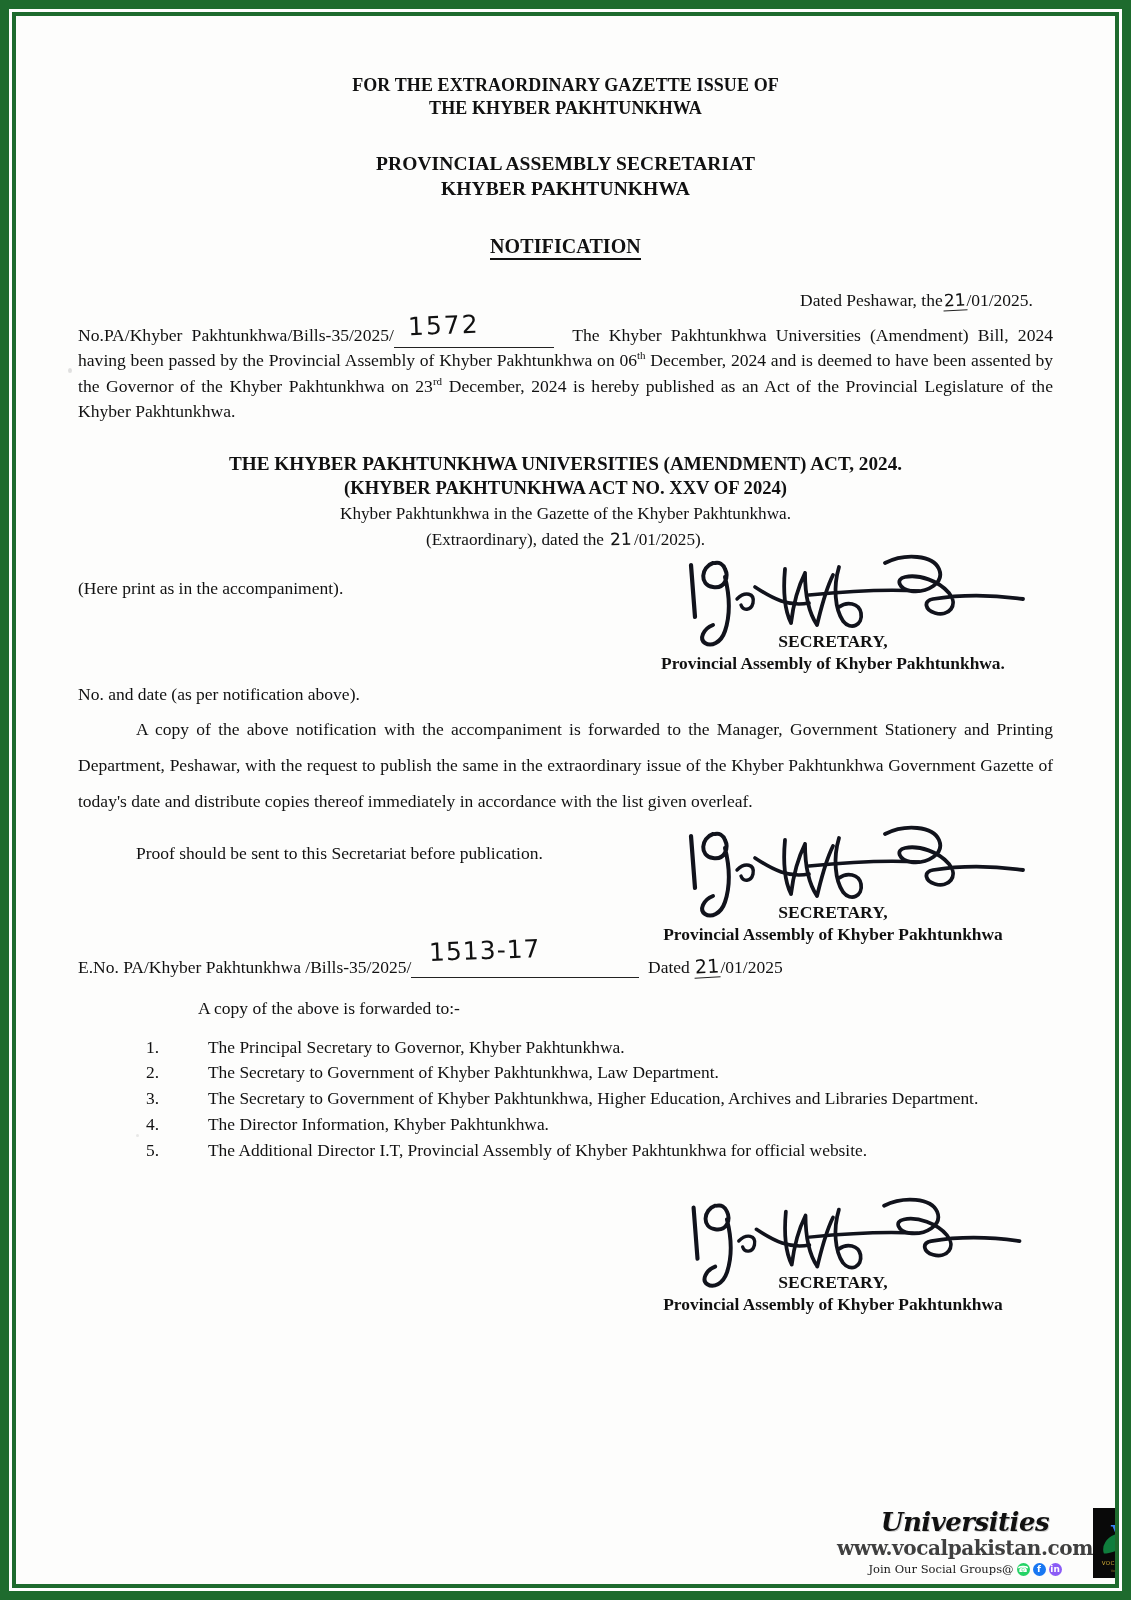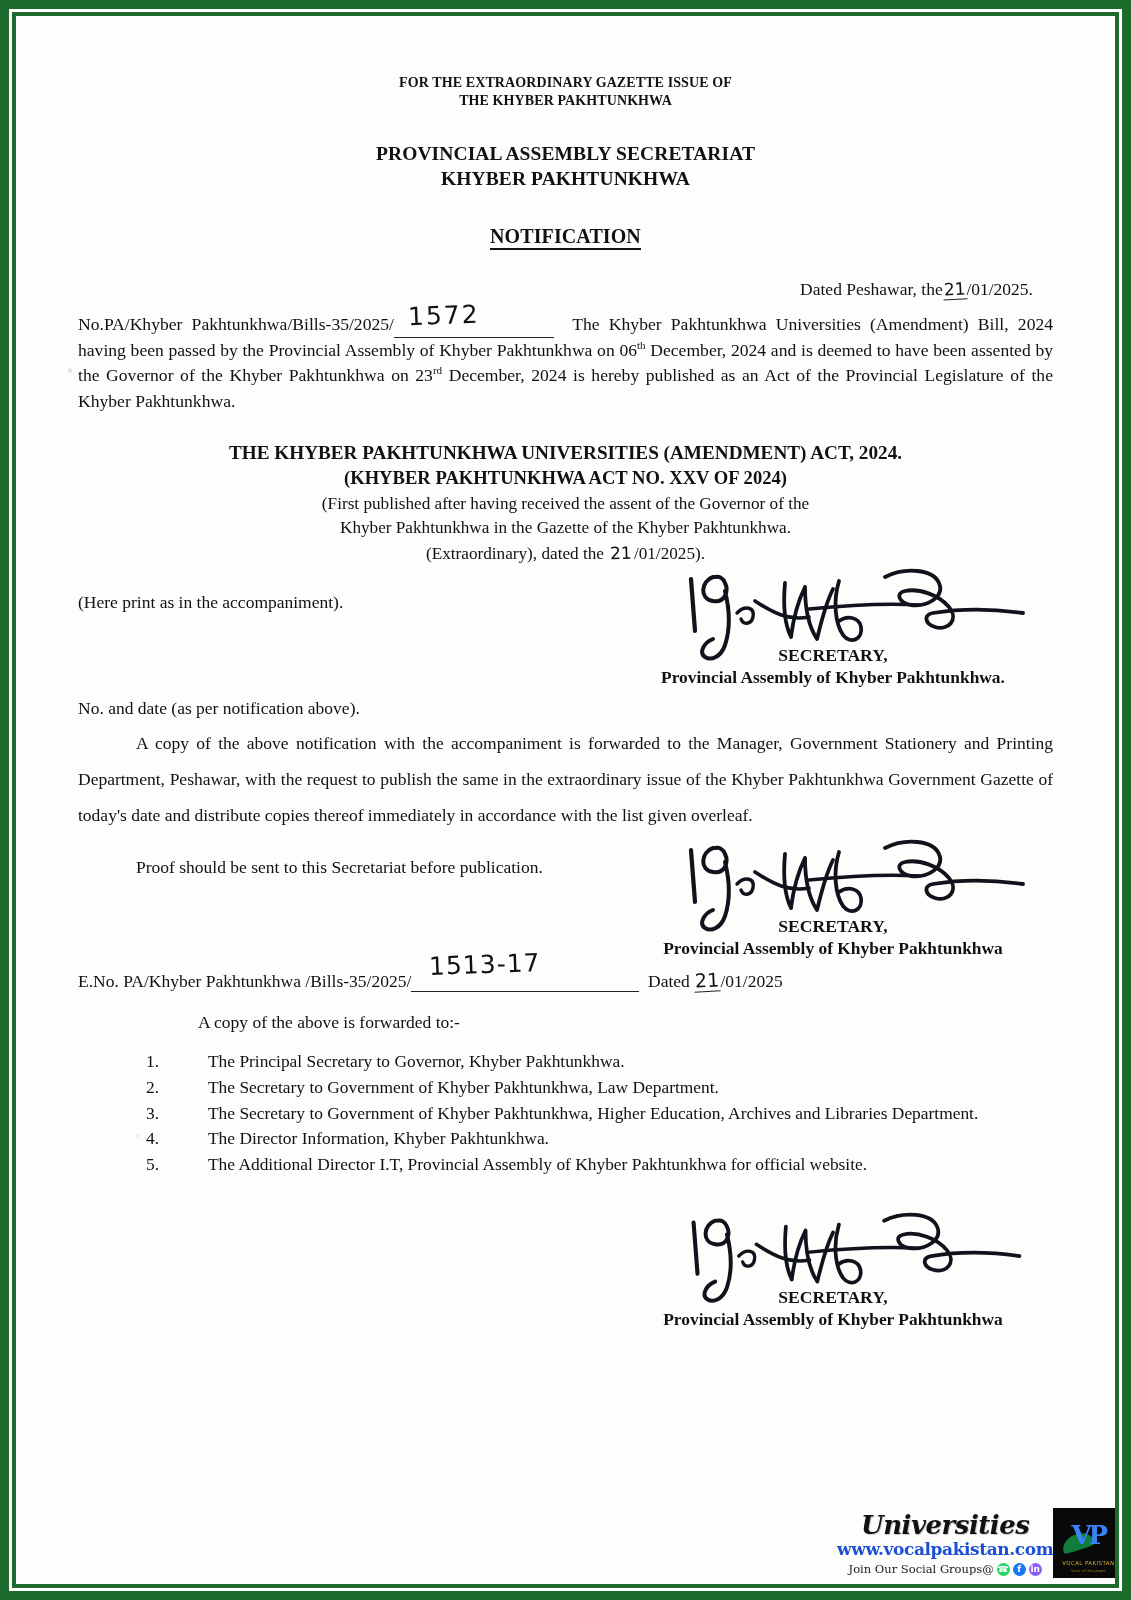--- a/index.html
+++ b/index.html
@@ -40,21 +40,21 @@
     color:#111;
   }
 
   
   .hdr{
     text-align:center;
     font-weight:bold;
     letter-spacing:.1px;
     line-height:1.28;
   }
-  .hdr-1{font-size:14px;margin-top:10px;}
+  .hdr-1{font-size:18px;margin-top:10px;}
   .hdr-2{font-size:19.5px;margin-top:32px;}
   .hdr-3{font-size:20px;margin-top:32px;}
   .hdr-3 span{
     border-bottom:2.5px solid #111;
     padding-bottom:1px;
   }
 
   .dated-line{
     text-align:right;
     font-size:17.5px;
@@ -228,22 +228,22 @@
     font-weight:bold;
     font-size:26px;
     color:#111;
     letter-spacing:-0.5px;
     line-height:1;
     text-shadow:1px 1px 0 #cfcfcf;
   }
   .wm-url{
     font-family:"DejaVu Serif", serif;
     font-weight:bold;
-    font-size:17px;
-    color:#1d4ed8;
+    font-size:20px;
+    color:#404040;
     line-height:1.15;
     margin-top:2px;
     letter-spacing:-0.4px;
   }
   .wm-join{
     font-family:"DejaVu Serif", serif;
     font-size:11.5px;
     color:#1a1a1a;
     margin-top:2px;
     display:flex;
@@ -340,21 +340,20 @@
           <span>Dated Peshawar, the</span><span class="hand-date-sm">21</span><span>/01/2025.</span>
         </div>
 
         <div class="body-para">
           <span>No.PA/Khyber Pakhtunkhwa/Bills-35/2025/</span><span class="blank-rule"><span class="hand hand-1572">1572</span></span>&nbsp;&nbsp;<span>The Khyber Pakhtunkhwa Universities (Amendment) Bill, 2024 having been passed by the Provincial Assembly of Khyber Pakhtunkhwa on 06</span><sup>th</sup><span> December, 2024 and is deemed to have been assented by the Governor of the Khyber Pakhtunkhwa on 23</span><sup>rd</sup><span> December, 2024 is hereby published as an Act of the Provincial Legislature of the Khyber Pakhtunkhwa.</span>
         </div>
 
         <div class="act-block">
           <div class="act-t1">THE KHYBER PAKHTUNKHWA UNIVERSITIES (AMENDMENT) ACT, 2024.</div>
           <div class="act-t2">(KHYBER PAKHTUNKHWA ACT NO. XXV OF 2024)</div>
-          <div class="act-sub">(First published after having received the assent of the Governor of the</div>
           <div class="act-sub">Khyber Pakhtunkhwa in the Gazette of the Khyber Pakhtunkhwa.</div>
           <div class="act-sub">
             <span>(Extraordinary), dated the</span>
             <span class="hand-plain">21</span><span>/01/2025).</span>
           </div>
         </div>
 
         <div class="left-note">(Here print as in the accompaniment).</div>
 
         <div class="sig-wrap s1">

